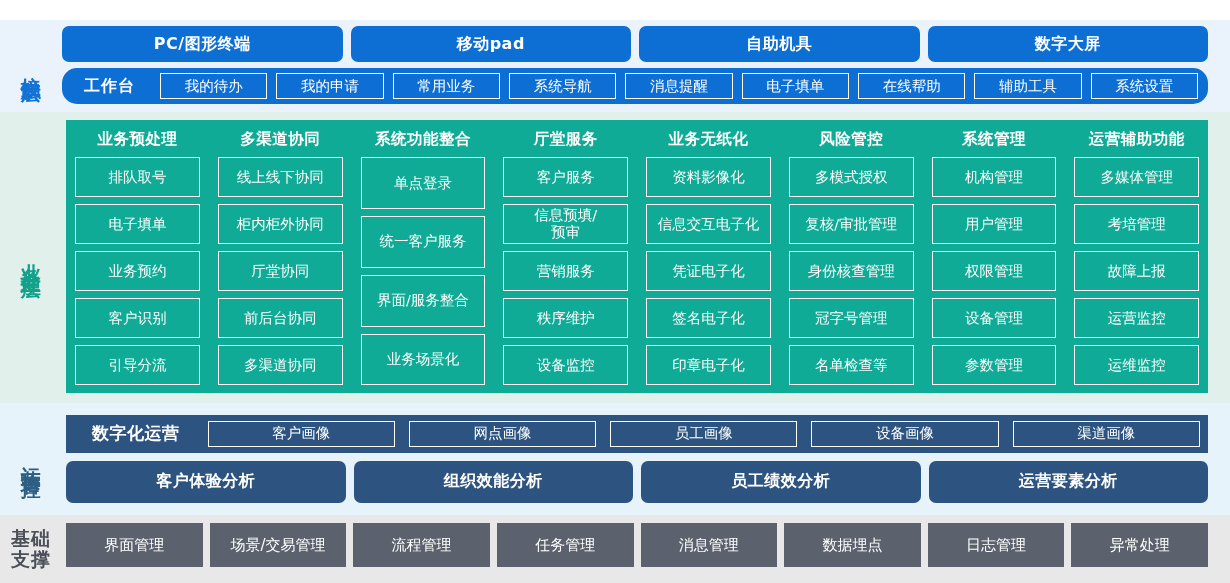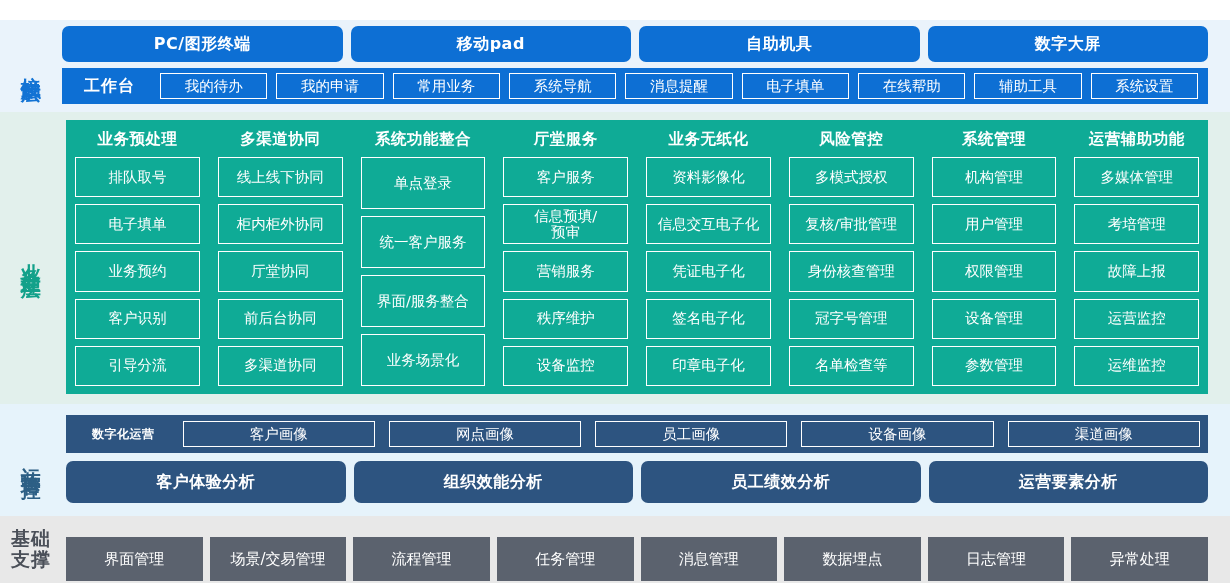--- a/index.html
+++ b/index.html
@@ -83,20 +83,21 @@
     letter-spacing: .5px;
   }
   .workbench-bar {
     height: 36px;
     background: #0d6fd4;
     display: flex;
     align-items: center;
     gap: 9px;
     padding: 0 10px;
     box-sizing: border-box;
+    border-radius: 15px;
   }
   .workbench-title {
     color: #ffffff;
     font-size: 16px;
     font-weight: bold;
     padding: 0 16px 0 12px;
     white-space: nowrap;
     letter-spacing: 1px;
   }
   .workbench-chip {
@@ -180,21 +181,21 @@
     height: 38px;
     background: #2d5480;
     display: flex;
     align-items: center;
     gap: 14px;
     padding: 0 8px 0 0;
     box-sizing: border-box;
   }
   .ops-portrait-title {
     color: #ffffff;
-    font-size: 12px;
+    font-size: 17px;
     font-weight: bold;
     padding: 0 14px 0 26px;
     white-space: nowrap;
     letter-spacing: .5px;
   }
   .ops-portrait-chip {
     flex: 1 1 0;
     height: 26px;
     border: 1px solid #ffffff;
     color: #ffffff;
@@ -234,21 +235,21 @@
     flex: 0 0 62px;
   }
   .base-layer .layer-label .htext {
     font-size: 19px;
     font-weight: bold;
     line-height: 1.12;
     letter-spacing: 1px;
     text-align: center;
   }
   .base-layer .layer-body {
-    padding: 8px 22px 2px 4px;
+    padding: 8px 22px 16px 4px;
     box-sizing: border-box;
     justify-content: flex-end;
   }
   .base-row {
     display: flex;
     gap: 7px;
     height: 44px;
   }
   .base-chip {
     flex: 1 1 0;

